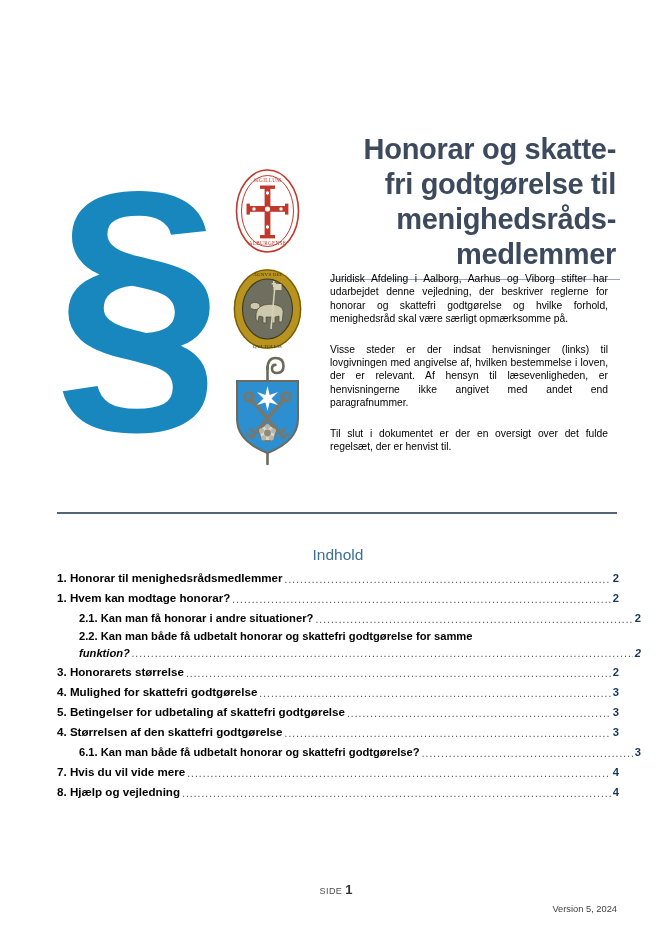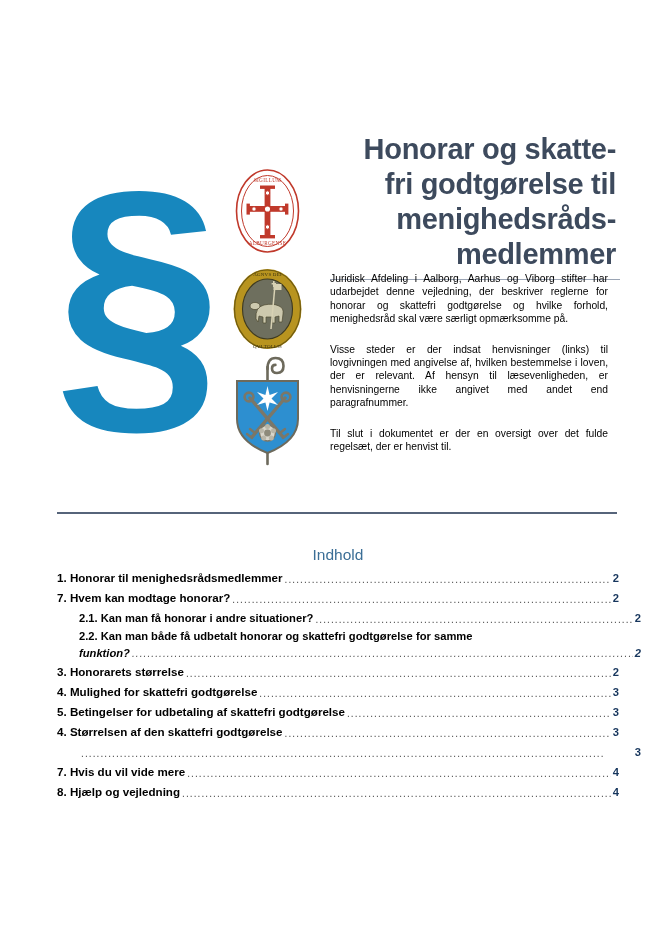--- a/index.html
+++ b/index.html
@@ -354,21 +354,21 @@
   <div class="toc">
     <h2 class="toc-heading">Indhold</h2>
 
     <div class="toc-entry level-1">
       <span class="toc-text">1. Honorar til menighedsrådsmedlemmer</span>
       <span class="toc-dots">.......................................................................................................................................</span>
       <span class="toc-page">2</span>
     </div>
 
     <div class="toc-entry level-1">
-      <span class="toc-text">7. Hvem kan modtage honorar?</span>
+      <span class="toc-text">1. Hvem kan modtage honorar?</span>
       <span class="toc-dots">.......................................................................................................................................</span>
       <span class="toc-page">2</span>
     </div>
 
     <div class="toc-entry level-2">
       <span class="toc-text">2.1. Kan man få honorar i andre situationer?</span>
       <span class="toc-dots">.......................................................................................................................................</span>
       <span class="toc-page">2</span>
     </div>
 
@@ -399,32 +399,39 @@
       <span class="toc-page">3</span>
     </div>
 
     <div class="toc-entry level-1">
       <span class="toc-text">4. Størrelsen af den skattefri godtgørelse</span>
       <span class="toc-dots">.......................................................................................................................................</span>
       <span class="toc-page">3</span>
     </div>
 
     <div class="toc-entry level-2">
+      <span class="toc-text">6.1. Kan man både få udbetalt honorar og skattefri godtgørelse?</span>
       <span class="toc-dots">.......................................................................................................................................</span>
       <span class="toc-page">3</span>
     </div>
 
     <div class="toc-entry level-1">
       <span class="toc-text">7. Hvis du vil vide mere</span>
       <span class="toc-dots">.......................................................................................................................................</span>
       <span class="toc-page">4</span>
     </div>
 
     <div class="toc-entry level-1">
       <span class="toc-text">8. Hjælp og vejledning</span>
       <span class="toc-dots">.......................................................................................................................................</span>
       <span class="toc-page">4</span>
     </div>
 
   </div>
 
+  <div class="footer">
+    <div class="page-marker">
+      <span class="side-label">SIDE</span><span class="side-number">1</span>
+    </div>
+    <div class="version">Version 5, 2024</div>
+  </div>
 
 </div>
 
 </body></html>

